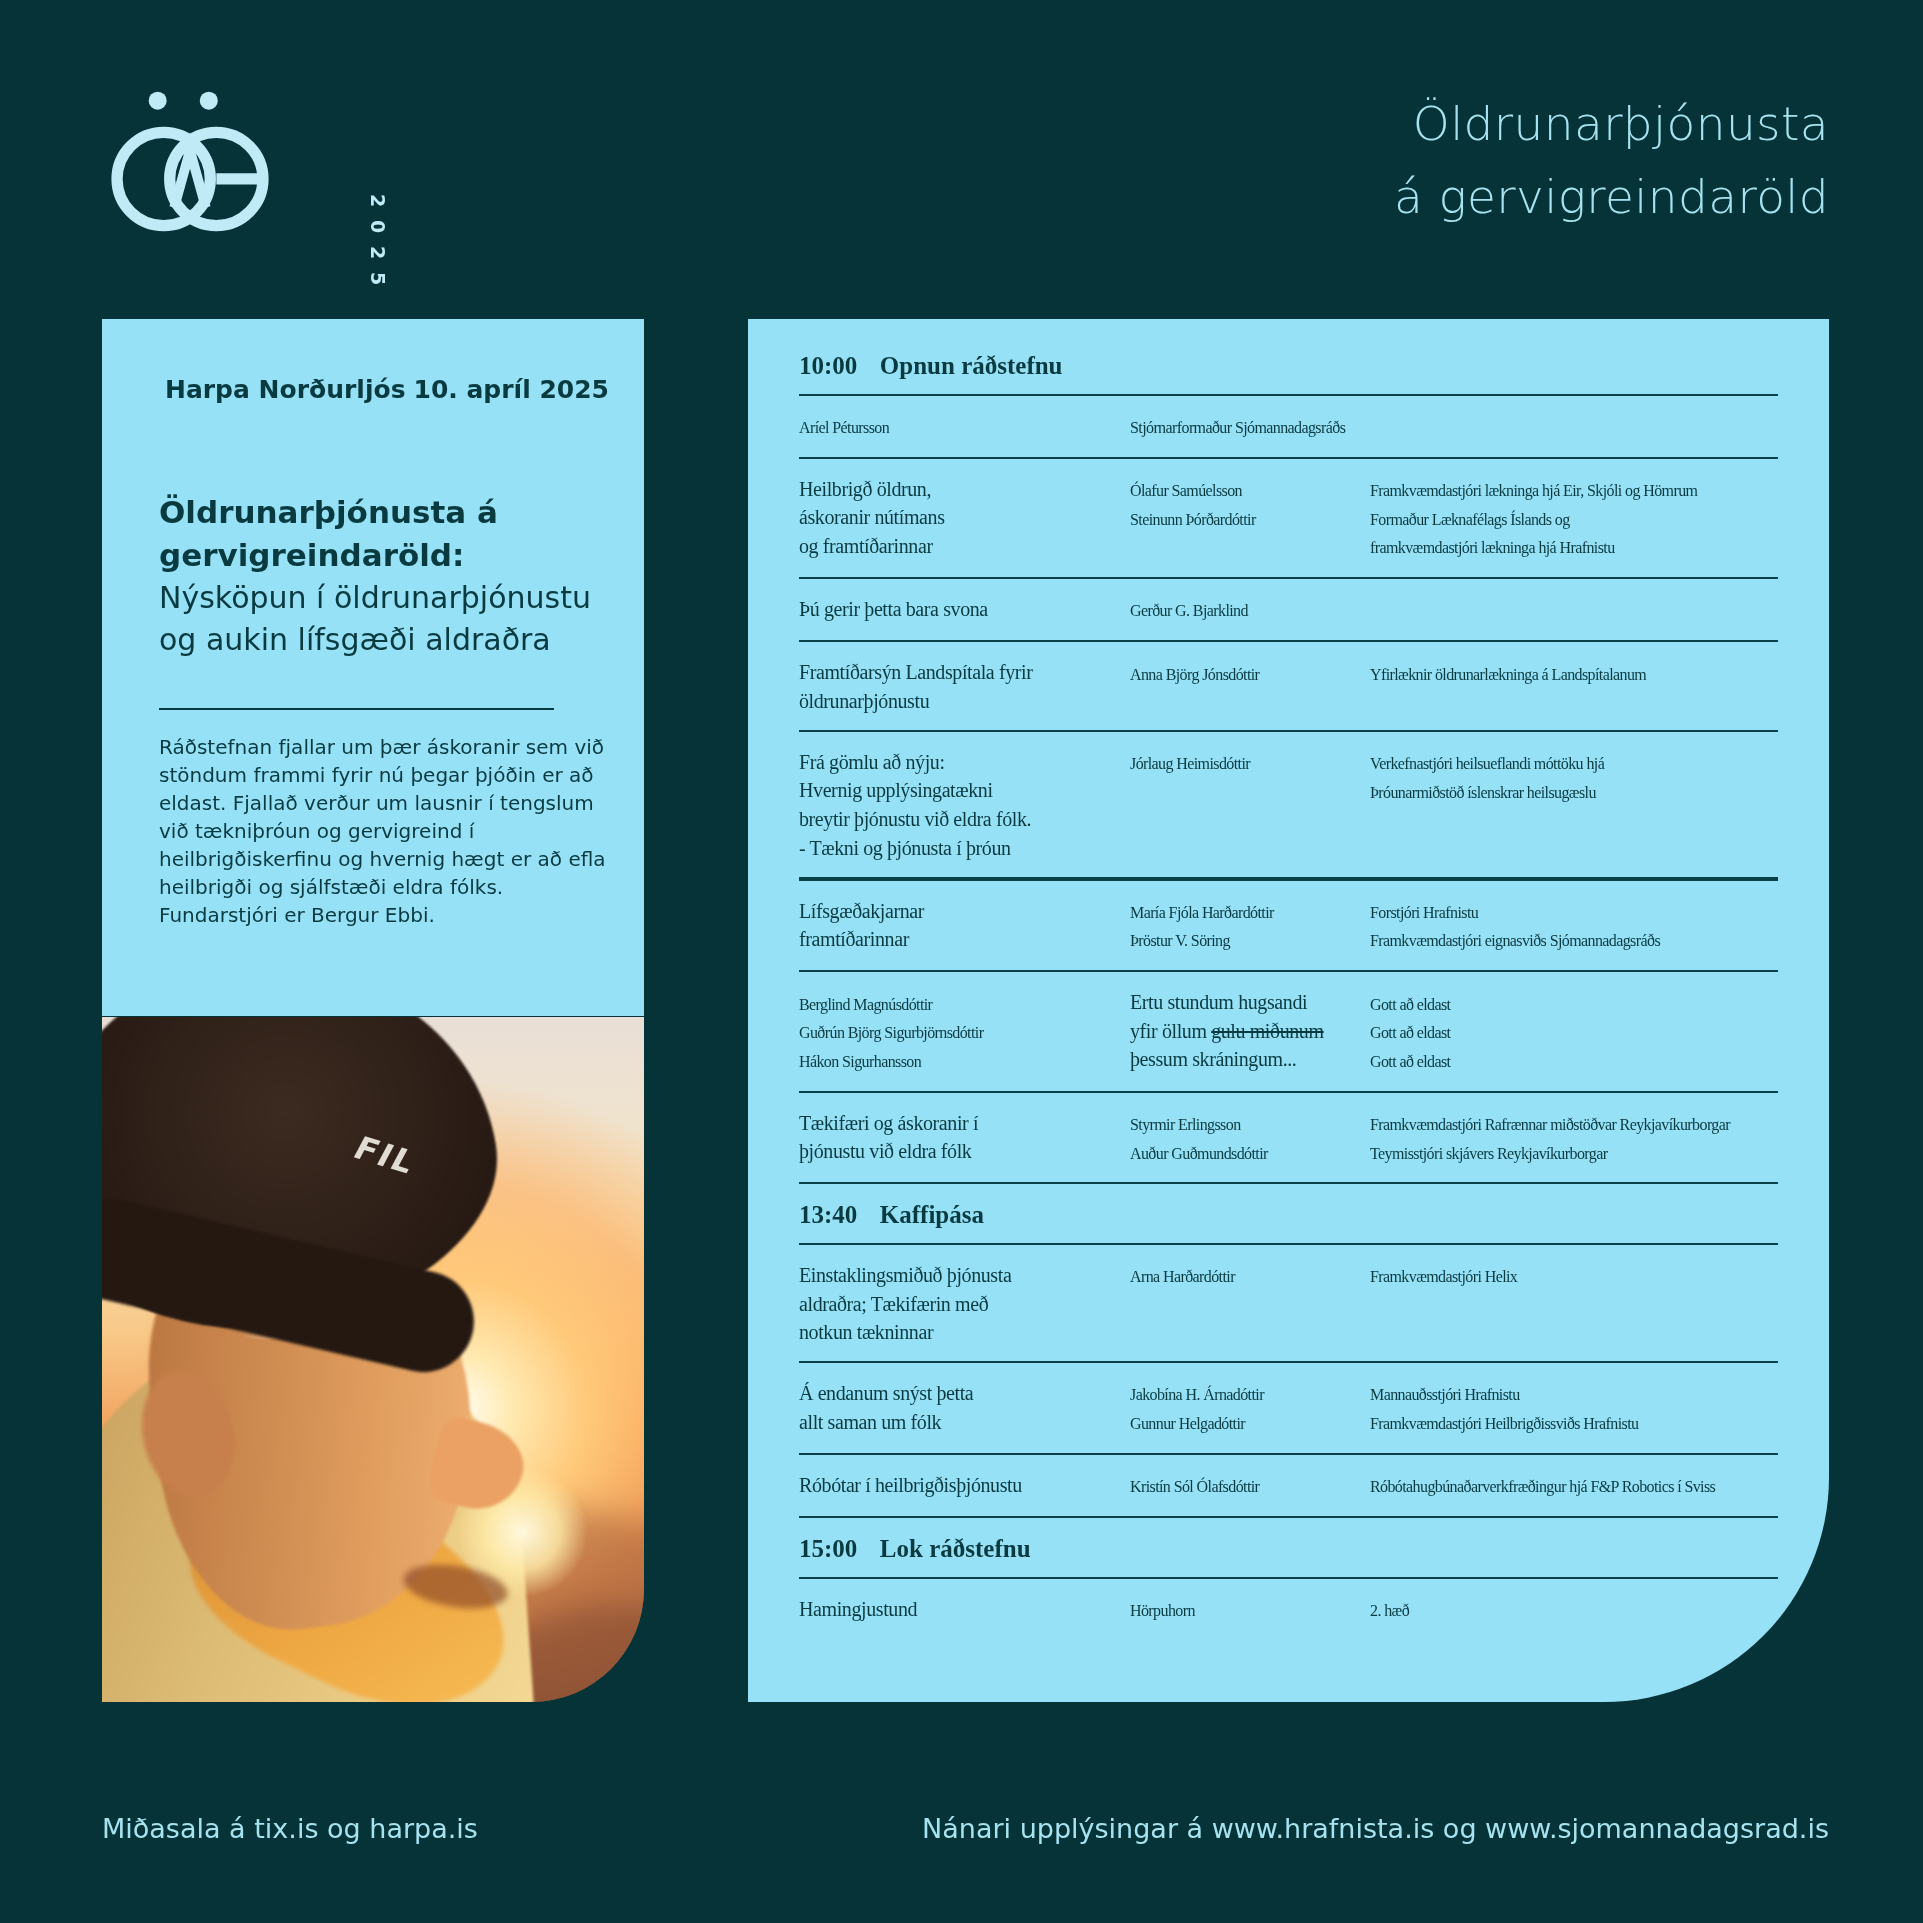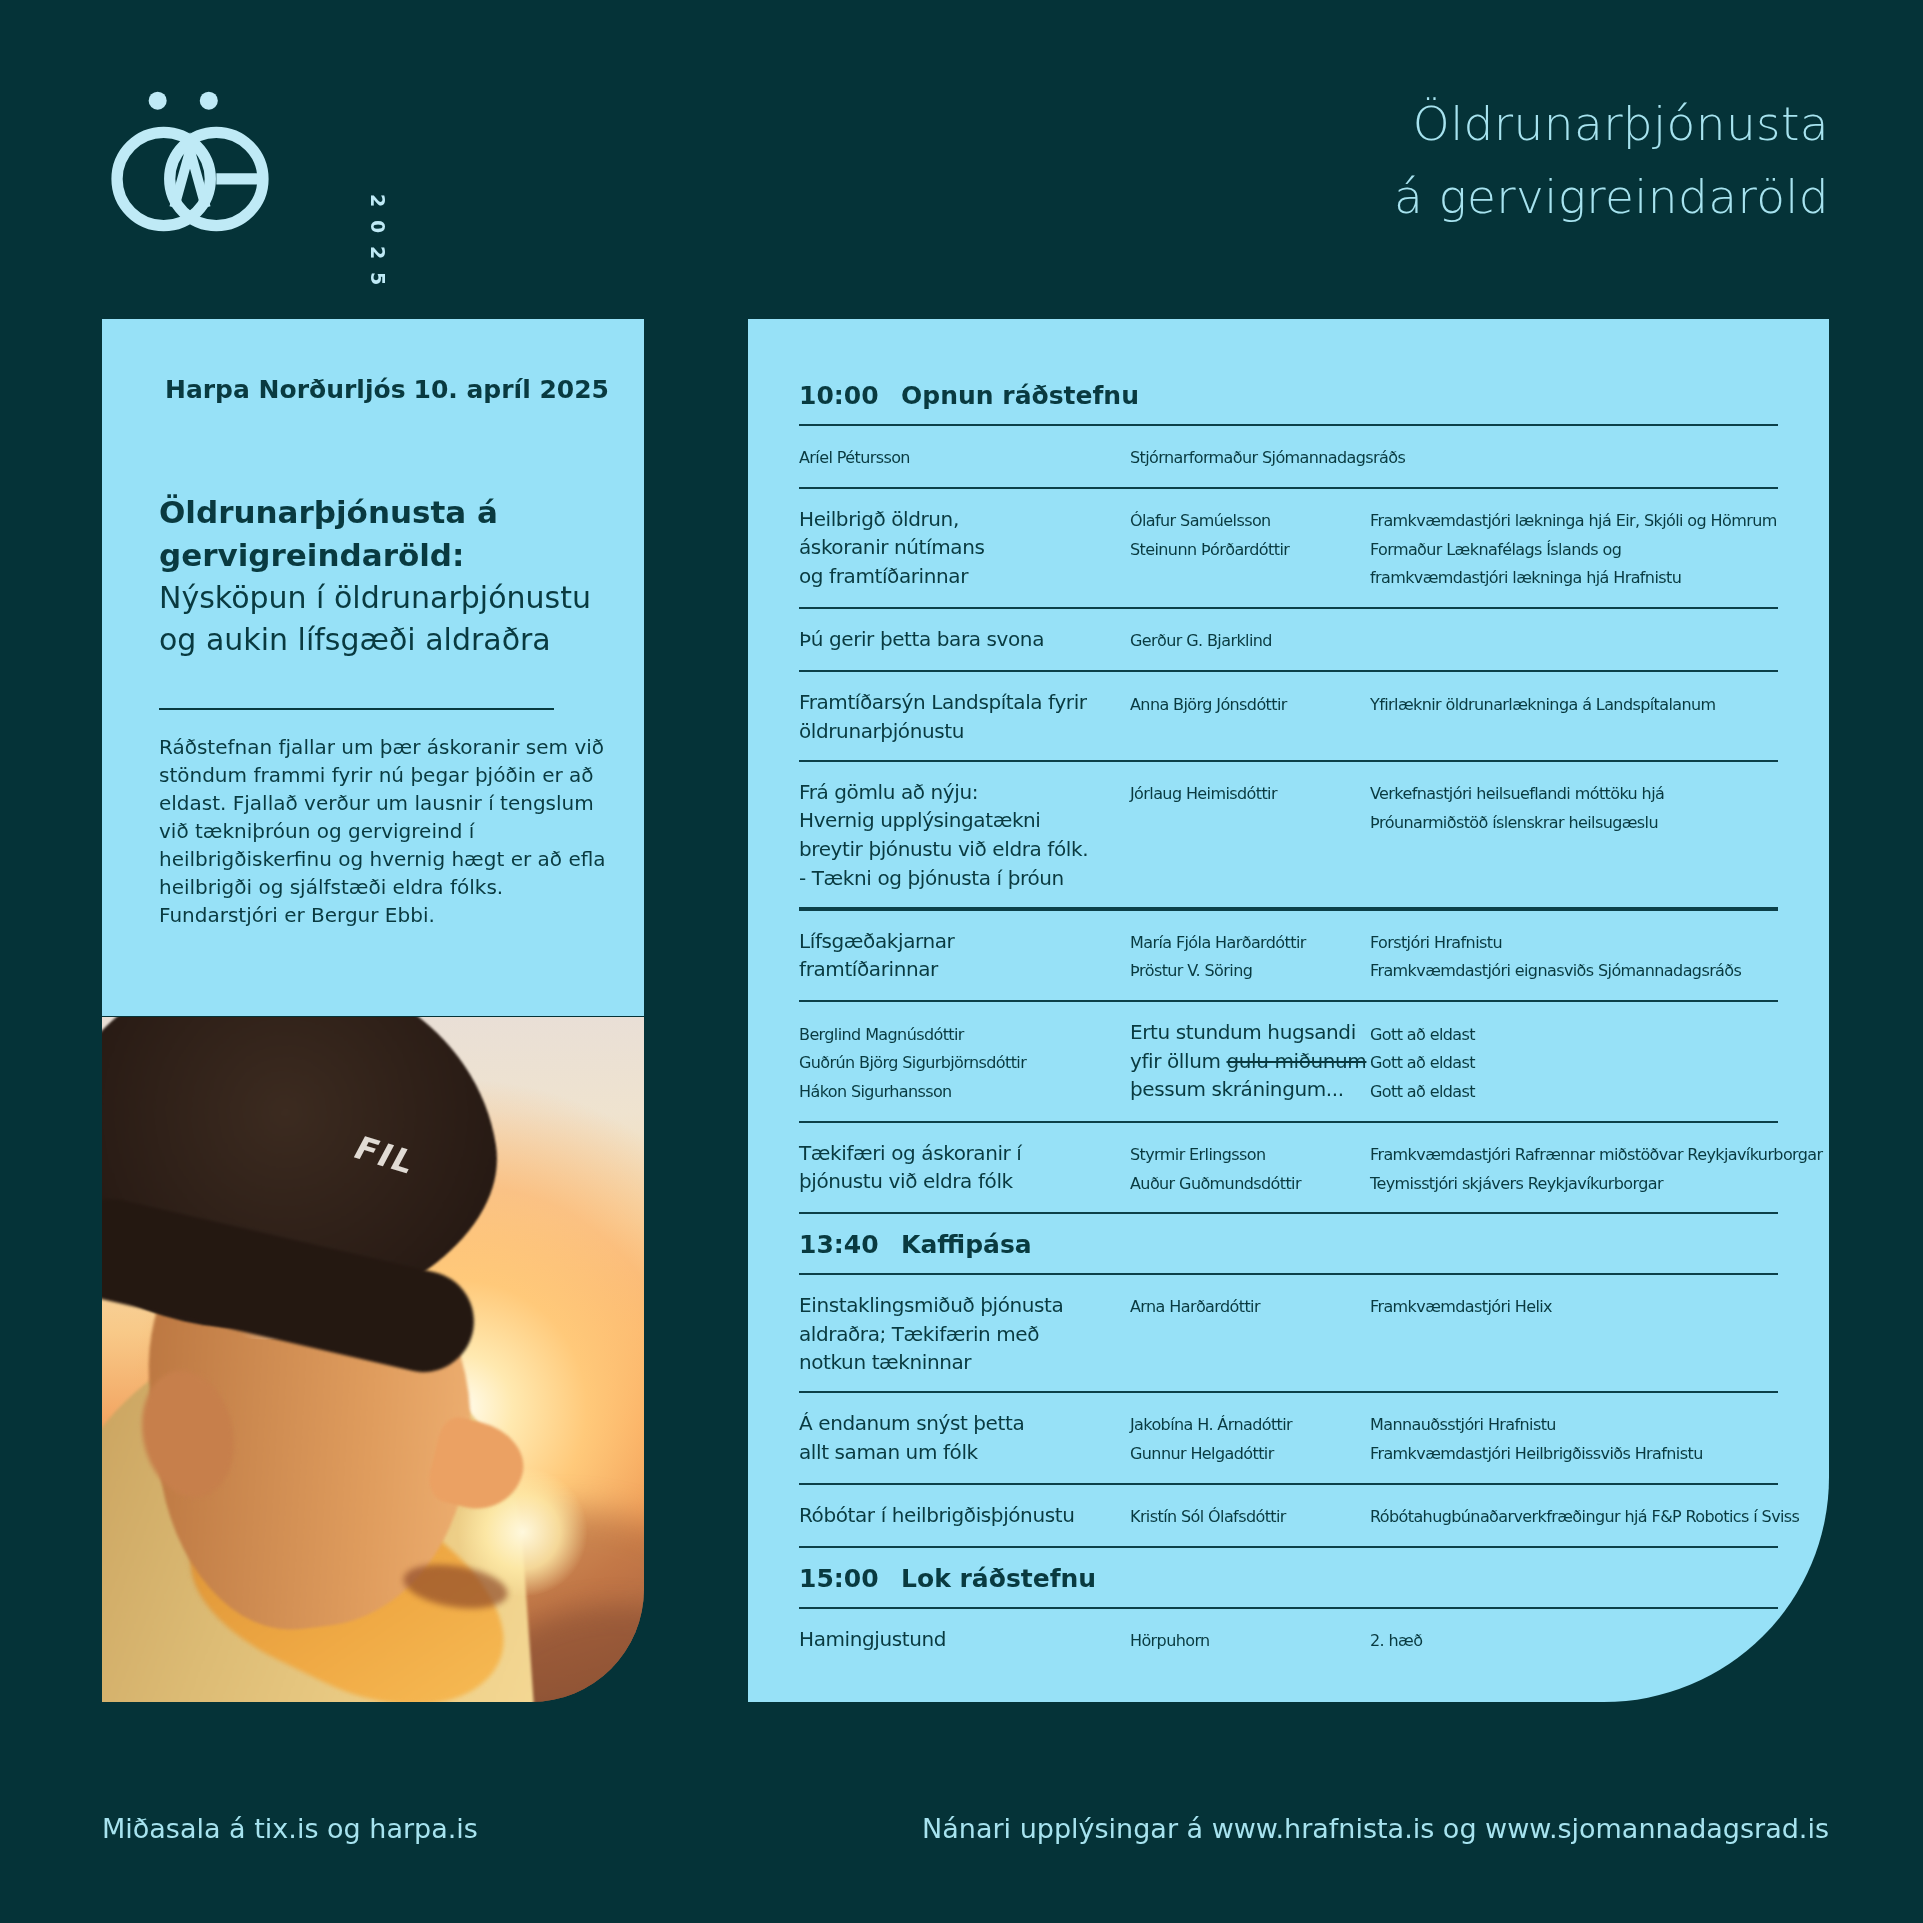--- a/index.html
+++ b/index.html
@@ -71,21 +71,21 @@
     background:radial-gradient(circle at 55% 42%,#3c2b20 0%,#2b1d16 55%,#1b120d 100%);
     border-radius:46% 54% 52% 48% / 55% 60% 40% 45%;transform:rotate(-9deg);filter:blur(0.8px);}
   .ph-brim{left:-45px;top:218px;width:421px;height:101px;background:#241811;border-radius:53px;transform:rotate(13deg);filter:blur(1.5px);}
   .ph-fil{left:248px;top:132px;width:150px;height:60px;transform:rotate(17deg);
     font-size:32px;font-weight:700;letter-spacing:2.3px;color:rgba(240,236,228,.92);font-style:italic;}
   
   .panel-right{
     position:absolute;left:748px;top:319px;width:1081px;height:1383px;
     background:#97e1f7;border-bottom-right-radius:225px;overflow:hidden;
   }
-  .sched{padding:46px 51px 0 51px;}
+  .sched{padding:16px 51px 0 51px;font-family:Liberation Serif, serif;}
   .sh{display:flex;gap:22.5px;font-weight:700;font-size:25px;line-height:28.6px;padding:16.5px 0 13.5px;}
   .sep{border:none;border-top:2.3px solid #0c4049;margin:0;}
   .row{display:grid;grid-template-columns:331px 240px 1fr;align-items:start;padding:16px 0 14.3px;}
   .col div{line-height:28.6px;white-space:nowrap;}
   .title-col{font-size:20px;letter-spacing:-0.4px;}
   .speaker-col,.role-col{font-size:16px;letter-spacing:-0.6px;padding-top:2.3px;}
   .strike{text-decoration:line-through;text-decoration-thickness:2.3px;}
   
   .footer-left,.footer-right{
     position:absolute;top:1813px;color:#a7e3ef;font-size:27px;

